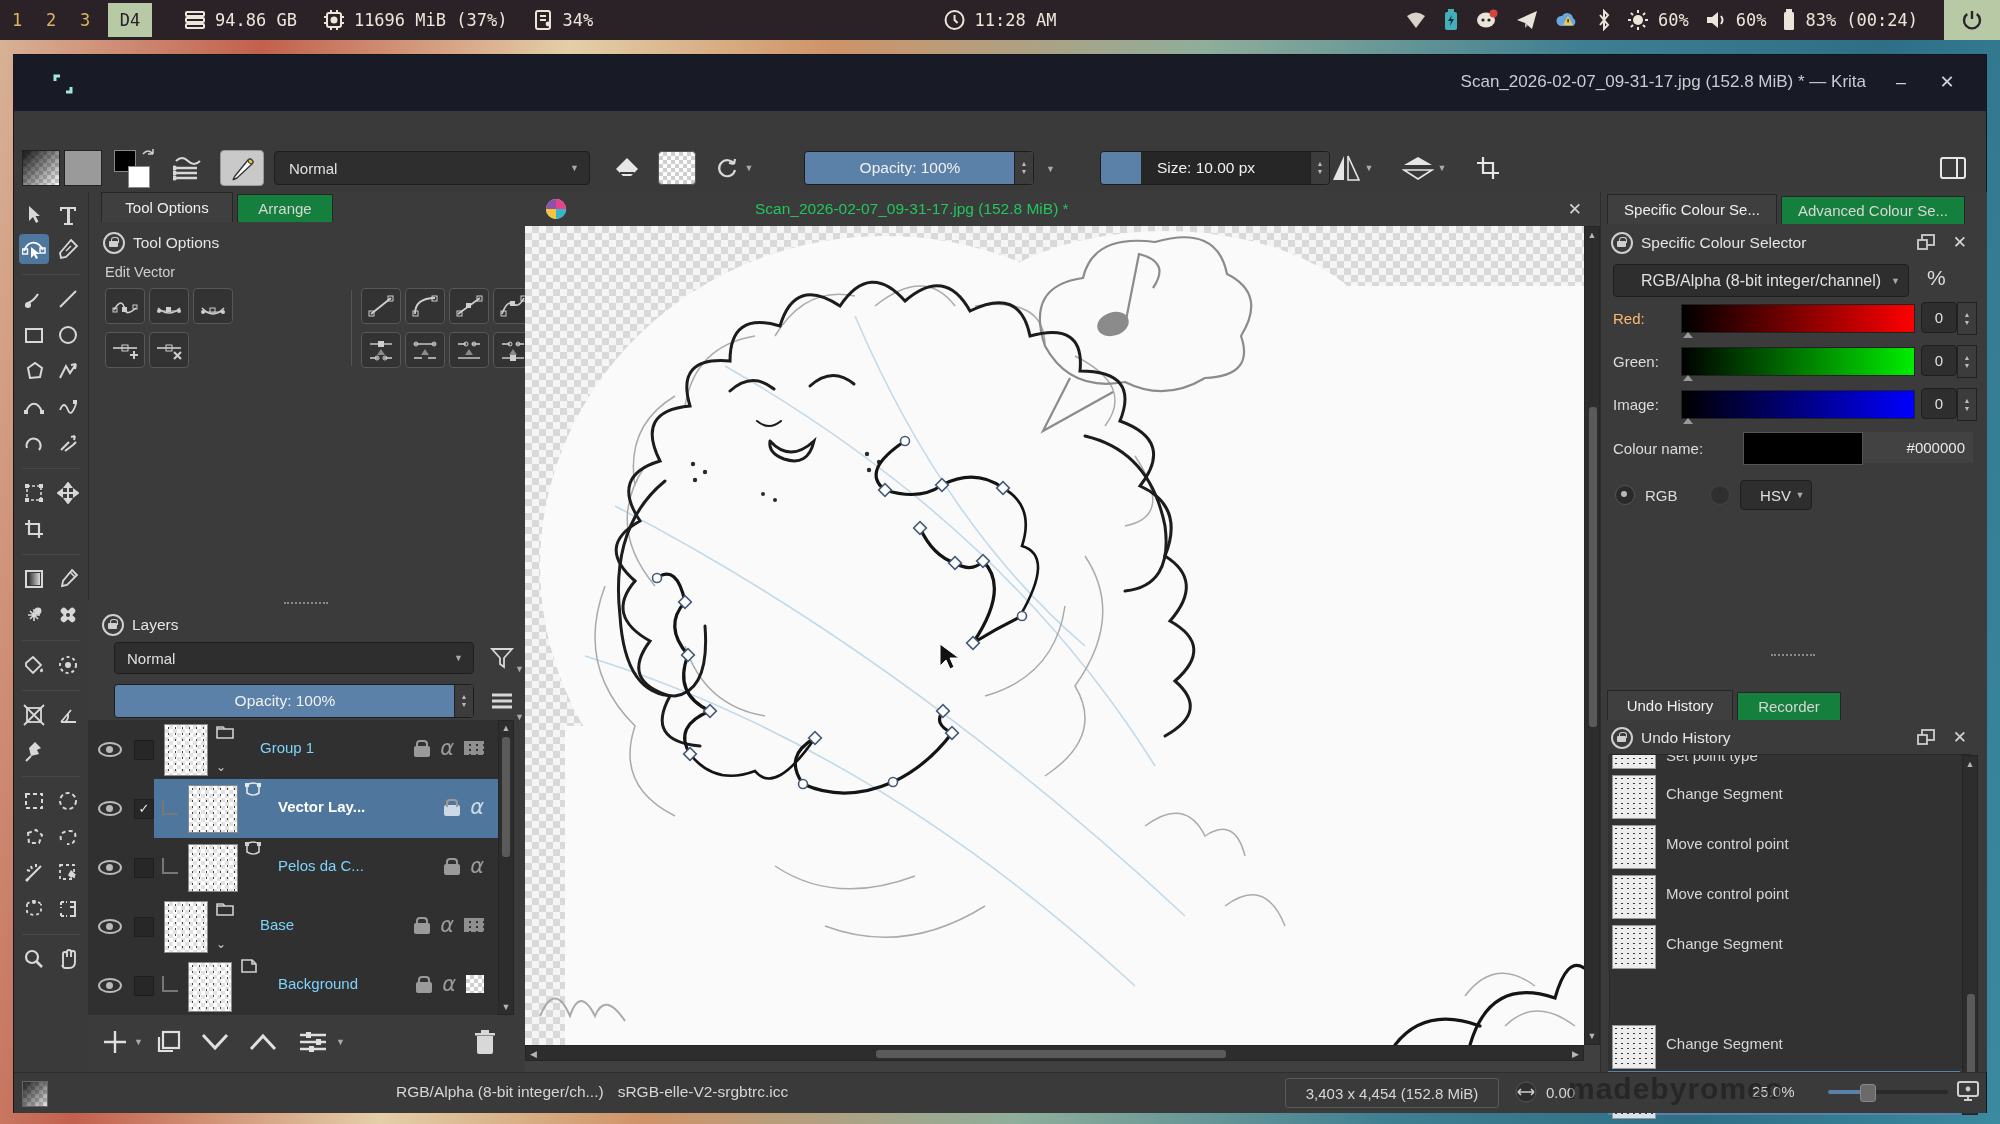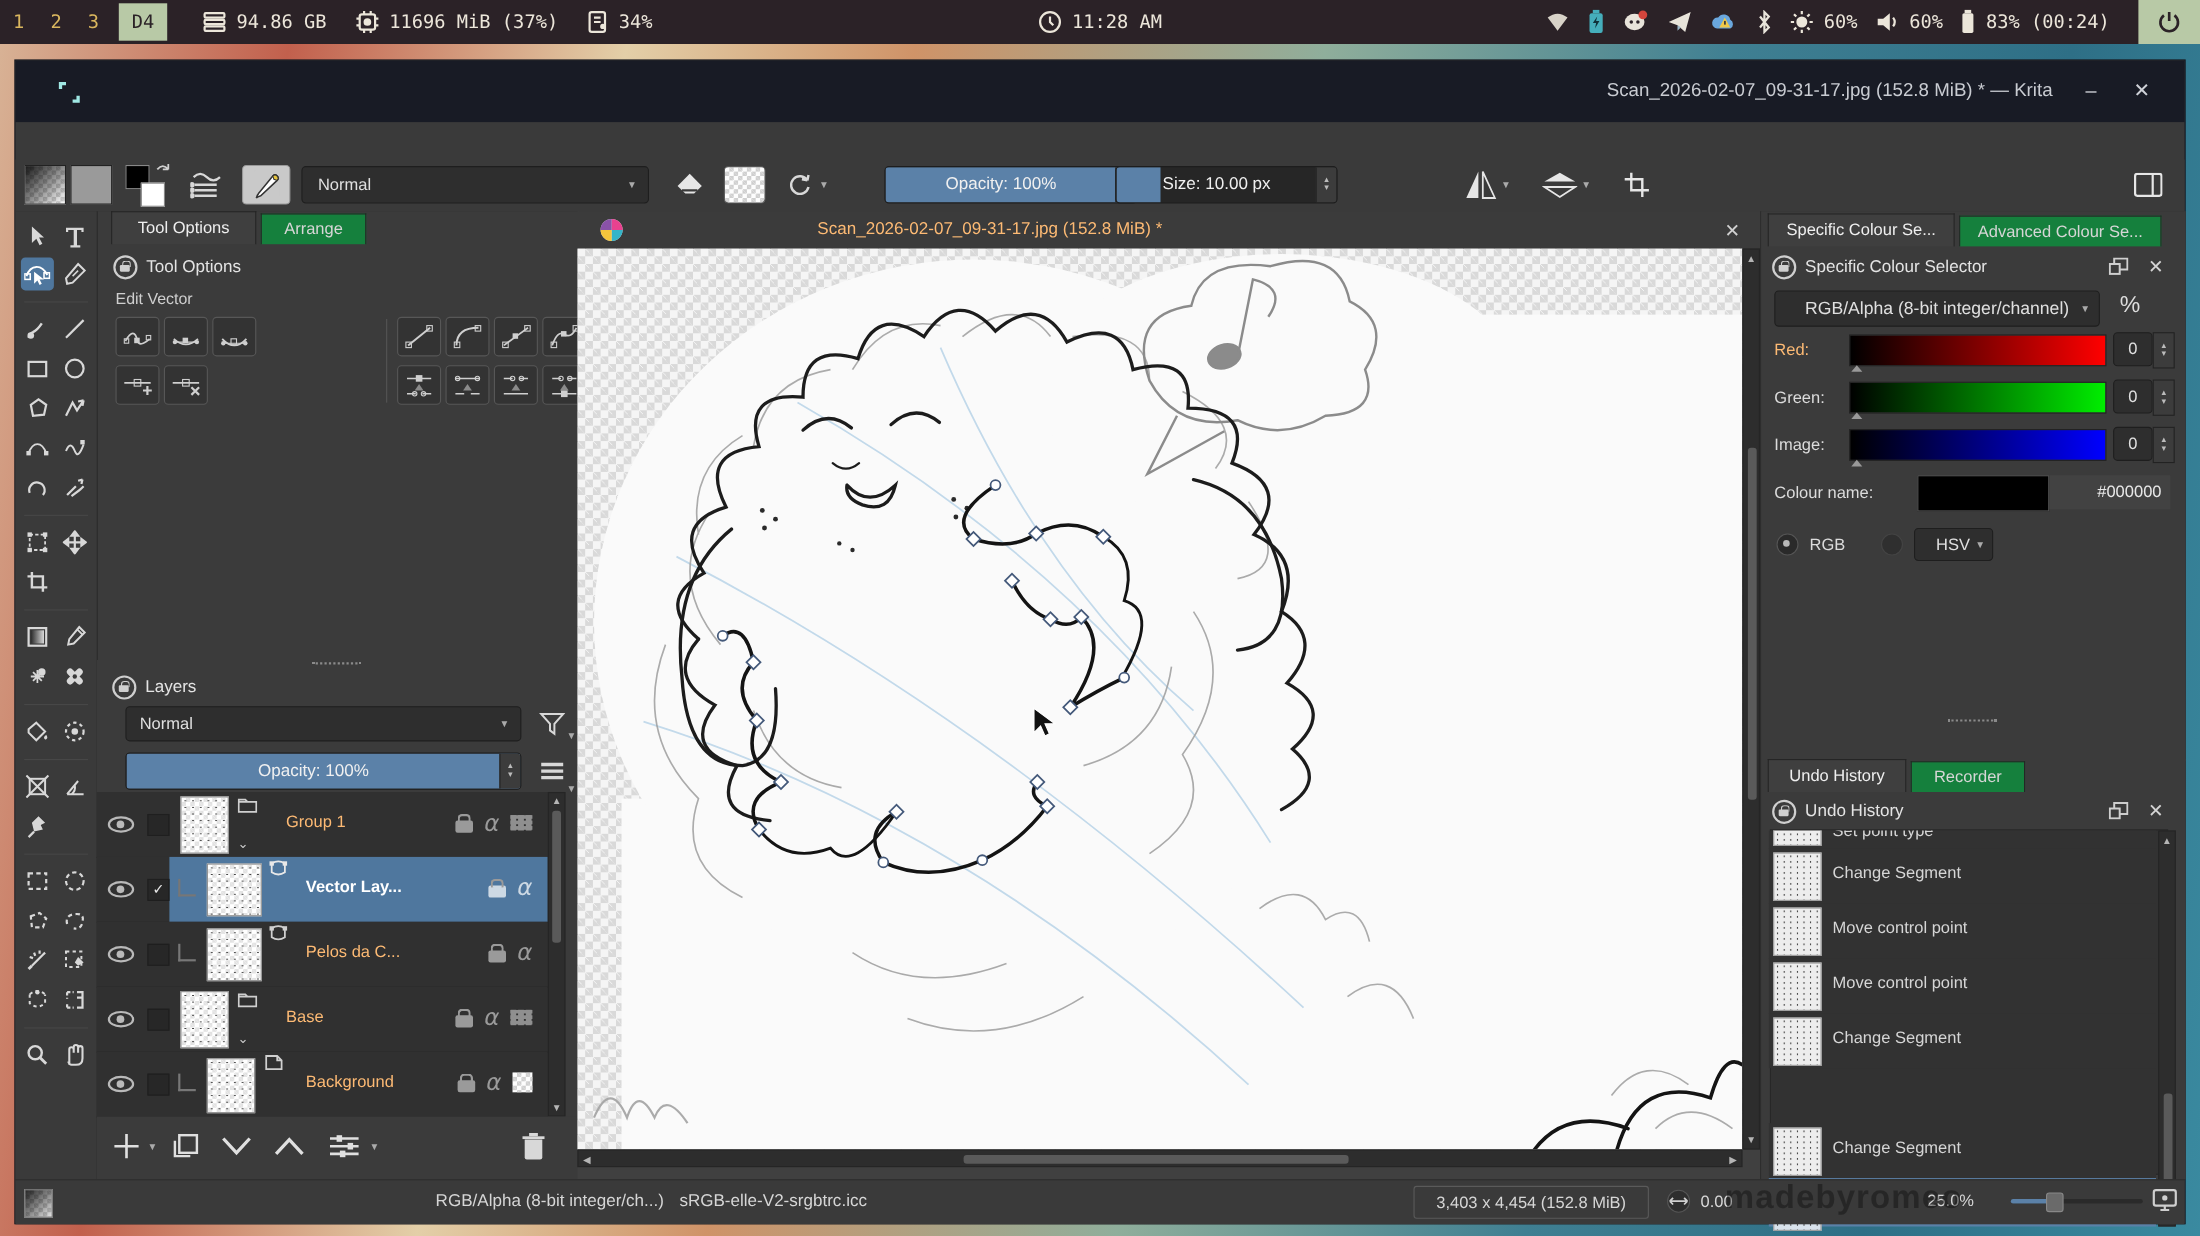--- a/index.html
+++ b/index.html
@@ -69,21 +69,21 @@
   .lrow .hl{position:absolute;left:66px;right:0;top:0;bottom:0;background:transparent;}
   .lrow.sel .hl{background:#4f779e;}
   .eye{width:24px;height:15px;border:2px solid #b9b9b9;border-radius:50%;position:relative;box-sizing:border-box;}
   .eye:after{content:"";position:absolute;left:6px;top:2px;width:7px;height:7px;background:#b9b9b9;border-radius:50%;}
   .cbox{width:18px;height:18px;background:#272727;border:1px solid #1f1f1f;color:#e8e8e8;font-size:13px;text-align:center;line-height:18px;}
   .lthumb{background-color:#fff;background-image:
       radial-gradient(#444 .8px,transparent 1px),
       linear-gradient(45deg,#e2e2e2 25%,transparent 25%,transparent 75%,#e2e2e2 75%),
       linear-gradient(45deg,#e2e2e2 25%,transparent 25%,transparent 75%,#e2e2e2 75%);
       background-size:7px 6px,8px 8px,8px 8px;background-position:0 0,0 0,4px 4px;border:1px solid #8a8a8a;}
-  .lname{position:absolute;font-size:15px;color:#fdba74;top:19px;}
+  .lname{position:absolute;font-size:15px;color:#7dd3fc;top:19px;}
   .licons{position:absolute;right:14px;top:16px;display:flex;gap:10px;align-items:center;color:#9a9a9a;font-size:20px;}
   .alpha{font-size:21px;font-style:italic;font-family:"DejaVu Sans",sans-serif;}
   .grid9{width:20px;height:14px;background:
       linear-gradient(#9a9a9a 3px,transparent 3px) 0 0/7px 5px,
       linear-gradient(90deg,#9a9a9a 5px,transparent 5px) 0 0/7px 5px;opacity:.9;}
   .indentL{width:14px;height:14px;border-left:2px solid #777;border-bottom:2px solid #777;}
   .minilock{width:16px;height:11px;background:#9a9a9a;border-radius:2px;position:relative;margin-top:6px;}
   .minilock:before{content:"";position:absolute;left:2px;top:-6px;width:8px;height:6px;border:2px solid #9a9a9a;border-bottom:none;border-radius:4px 4px 0 0;}
   
   .urow{position:absolute;left:1594px;width:352px;height:50px;background:#323232;}
@@ -305,21 +305,21 @@
       </div>
       <div class="slider-widget" style="left:790px;width:230px;">
         <div class="slider-fill" style="width:100%;"></div>
         <div class="slider-label">Opacity: 100%</div>
         <div class="spinner">
             <span>▲</span>
             <span>▼</span>
           </div>
       </div>
       <span class="caret abs" style="left:1032px;top:19px;">▼</span>
-      <div class="slider-widget" style="left:1000px;width:202px;">
+      <div class="slider-widget" style="left:1086px;width:230px;">
         <div class="slider-fill" style="width:40px;"></div>
         <div class="slider-label">Size: 10.00 px</div>
         <div class="spinner">
             <span>▲</span>
             <span>▼</span>
           </div>
       </div>
       <div class="tbtn" style="left:1310px;width:56px;border:none;background:transparent;">
         <svg width="30" height="28" viewBox="0 0 30 28">
             <path d="M13 2 L13 26 L2 26 Z" fill="#e6e6e6"></path>
@@ -905,21 +905,21 @@
       <div class="abs" style="left:0;top:0;width:1075px;height:34px;background:#3b3b3b;border-bottom:1px solid #2c2c2c;">
         <span class="abs" style="left:20px;top:6px;">
           <svg width="22" height="22" viewBox="0 0 22 22">
               <circle cx="11" cy="11" r="10" fill="#ddd"></circle>
               <path d="M11 11 L11 1 A10 10 0 0 1 21 11 Z" fill="#e9418f"></path>
               <path d="M11 11 L21 11 A10 10 0 0 1 11 21 Z" fill="#35b5c9"></path>
               <path d="M11 11 L11 21 A10 10 0 0 1 1 11 Z" fill="#f5c53c"></path>
               <path d="M11 11 L1 11 A10 10 0 0 1 11 1 Z" fill="#8a52a8"></path>
             </svg>
         </span>
-        <span class="abs" style="left:218px;top:8px;color:#fdba74;font-size:15.5px;">Scan_2026-02-07_09-31-17.jpg (152.8 MiB) *</span>
+        <span class="abs" style="left:230px;top:8px;color:#22c55e;font-size:15.5px;">Scan_2026-02-07_09-31-17.jpg (152.8 MiB) *</span>
         <span class="abs" style="right:18px;top:7px;color:#d0d0d0;font-size:17px;">✕</span>
       </div>
 
       <div class="abs checker" style="left:0;top:34px;width:1059px;height:819px;overflow:hidden;">
         <svg width="1059" height="819" viewBox="0 0 1059 819">
 
           <rect x="660" y="60" width="399" height="759" fill="#fafafa"></rect>
           <rect x="40" y="500" width="940" height="319" fill="#fafafa"></rect>
           <ellipse cx="360" cy="340" rx="345" ry="330" fill="#fafafa"></ellipse>
           <ellipse cx="640" cy="130" rx="220" ry="125" fill="#fafafa"></ellipse>

